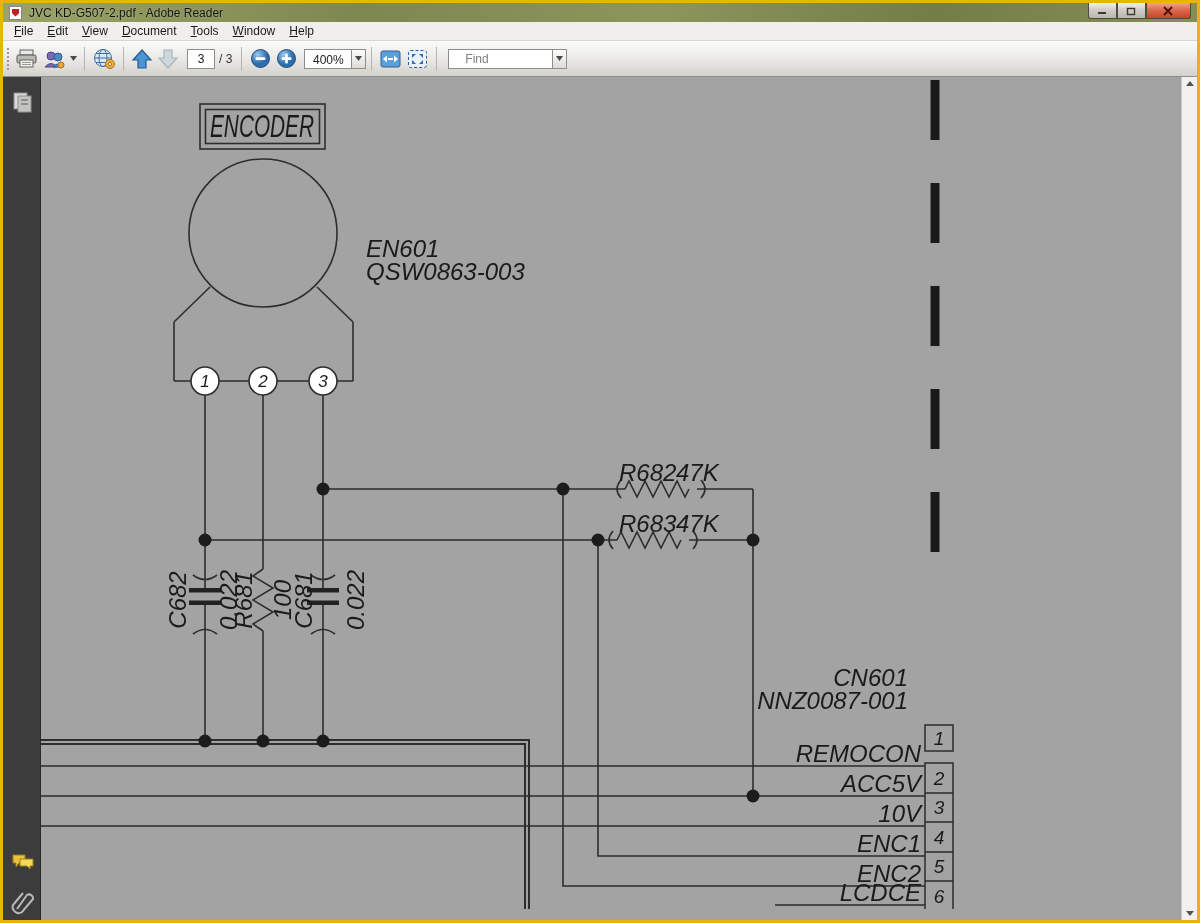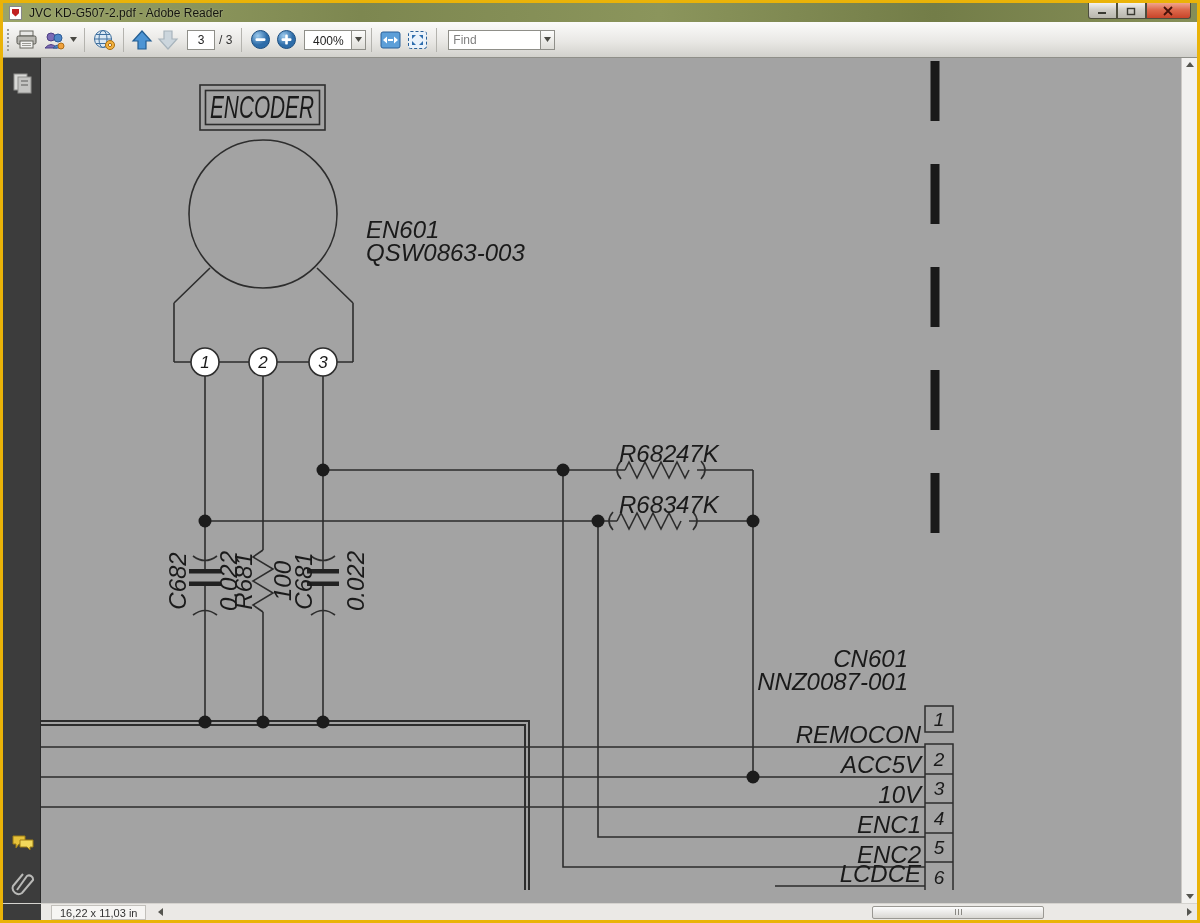--- a/index.html
+++ b/index.html
@@ -26,21 +26,21 @@
   .toolbar { height:36px; flex:0 0 36px; background:linear-gradient(#fbfbfa,#e9e8e5 55%,#d2d1cc); border-bottom:1px solid #8f8f89; display:flex; align-items:center; }
   .grip { width:6px; height:22px; margin:0 2px; background:repeating-linear-gradient(#9a9a94 0 2px, transparent 2px 4px); background-size:2px 100%; background-repeat:no-repeat; background-position:2px 0; }
   .sep { width:1px; height:24px; background:#b4b3ae; margin:0 5px; }
   .tbtn { height:26px; min-width:26px; display:flex; align-items:center; justify-content:center; border-radius:3px; padding:0 2px; }
   .caretbtn { width:11px; height:26px; display:flex; align-items:center; justify-content:center; }
   .pagebox { width:28px; height:20px; background:#fff; border:1px solid #8f8f89; font-size:12px; text-align:center; color:#222; margin:0 4px 0 6px; }
   .pagetotal { font-size:12px; color:#333; margin-right:4px; }
   .zoombox { width:47px; height:20px; background:#fff; border:1px solid #8f8f89; border-right:none; font-size:12px; color:#222; text-align:center; padding-top:3px; }
   .zoomcaret { width:15px; height:20px; background:linear-gradient(#fdfdfc,#dddcd7); border:1px solid #8f8f89; display:flex; align-items:center; justify-content:center; }
   .findwrap { display:flex; align-items:center; margin-left:6px; }
-  .findbox { width:92px; height:20px; background:#fff; border:1px solid #8f8f89; border-right:none; font-size:12px; color:#7f1d1d; padding:0 4px; font-family:"Liberation Sans",sans-serif; }
+  .findbox { width:104px; height:20px; background:#fff; border:1px solid #8f8f89; border-right:none; font-size:12px; color:#7f1d1d; padding:0 16px; font-family:"Liberation Sans",sans-serif; }
   .findbox::placeholder { color:#808080; opacity:1; }
 
   
   .main { flex:1 1 auto; display:flex; min-height:0; }
   .sidebar { width:38px; flex:0 0 38px; background:#3c3c3c; border-right:1px solid #2a2a2a; position:relative; }
   .side-icon { position:absolute; left:8px; }
   .docarea { flex:1 1 auto; background:#a3a3a3; position:relative; overflow:hidden;font-style:italic; }
   .docarea svg.page { display:block; }
   .vscroll { width:16px; flex:0 0 16px; background:#f2f1ef; border-left:1px solid #ccc9c5; position:relative; }
   .vscroll .arr { position:absolute; left:0; width:100%; display:flex; justify-content:center; }
@@ -75,20 +75,29 @@
           </svg>
       </div>
       <div class="winbtn close">
         <svg width="11" height="10">
             <path d="M1,1 L9,9 M9,1 L1,9" stroke="#46120a" stroke-width="1.8"></path>
           </svg>
       </div>
     </div>
   </div>
 
+  <div class="menubar">
+    <span class="item">File</span>
+    <span class="item">Edit</span>
+    <span class="item">View</span>
+    <span class="item">Document</span>
+    <span class="item">Tools</span>
+    <span class="item">Window</span>
+    <span class="item">Help</span>
+  </div>
 
   <div class="toolbar">
     <div class="grip"></div>
 
     <div class="tbtn">
       <svg width="23" height="22">
         <rect x="5" y="2" width="13" height="5" fill="#e8e8e6" stroke="#66665f"></rect>
         <rect x="2" y="7" width="19" height="8" rx="1.5" fill="#b9b8b2" stroke="#55554e"></rect>
         <rect x="5" y="12" width="13" height="7" fill="#f2f2f0" stroke="#66665f"></rect>
         <rect x="7" y="14" width="9" height="1" fill="#9a9a94"></rect>
@@ -333,34 +342,13 @@
           </svg>
       </div>
       <div class="arr down">
         <svg width="8" height="5">
             <path d="M0,0 L8,0 L4,5 Z" fill="#55554f"></path>
           </svg>
       </div>
     </div>
   </div>
 
-  <div class="footer">
-    <div class="darkcell"></div>
-    <div class="sizebox">16,22 x 11,03 in</div>
-    <div class="hsl-arrow" style="margin-left:8px;">
-      <svg width="5" height="8">
-          <path d="M5,0 L5,8 L0,4 Z" fill="#55554f"></path>
-        </svg>
-    </div>
-    <div class="htrack">
-      <div class="hthumb">
-          <i></i>
-          <i></i>
-          <i></i>
-        </div>
-    </div>
-    <div class="hsl-arrow" style="margin-right:2px;">
-      <svg width="5" height="8">
-          <path d="M0,0 L0,8 L5,4 Z" fill="#55554f"></path>
-        </svg>
-    </div>
-  </div>
 </div>
 
 </body></html>

